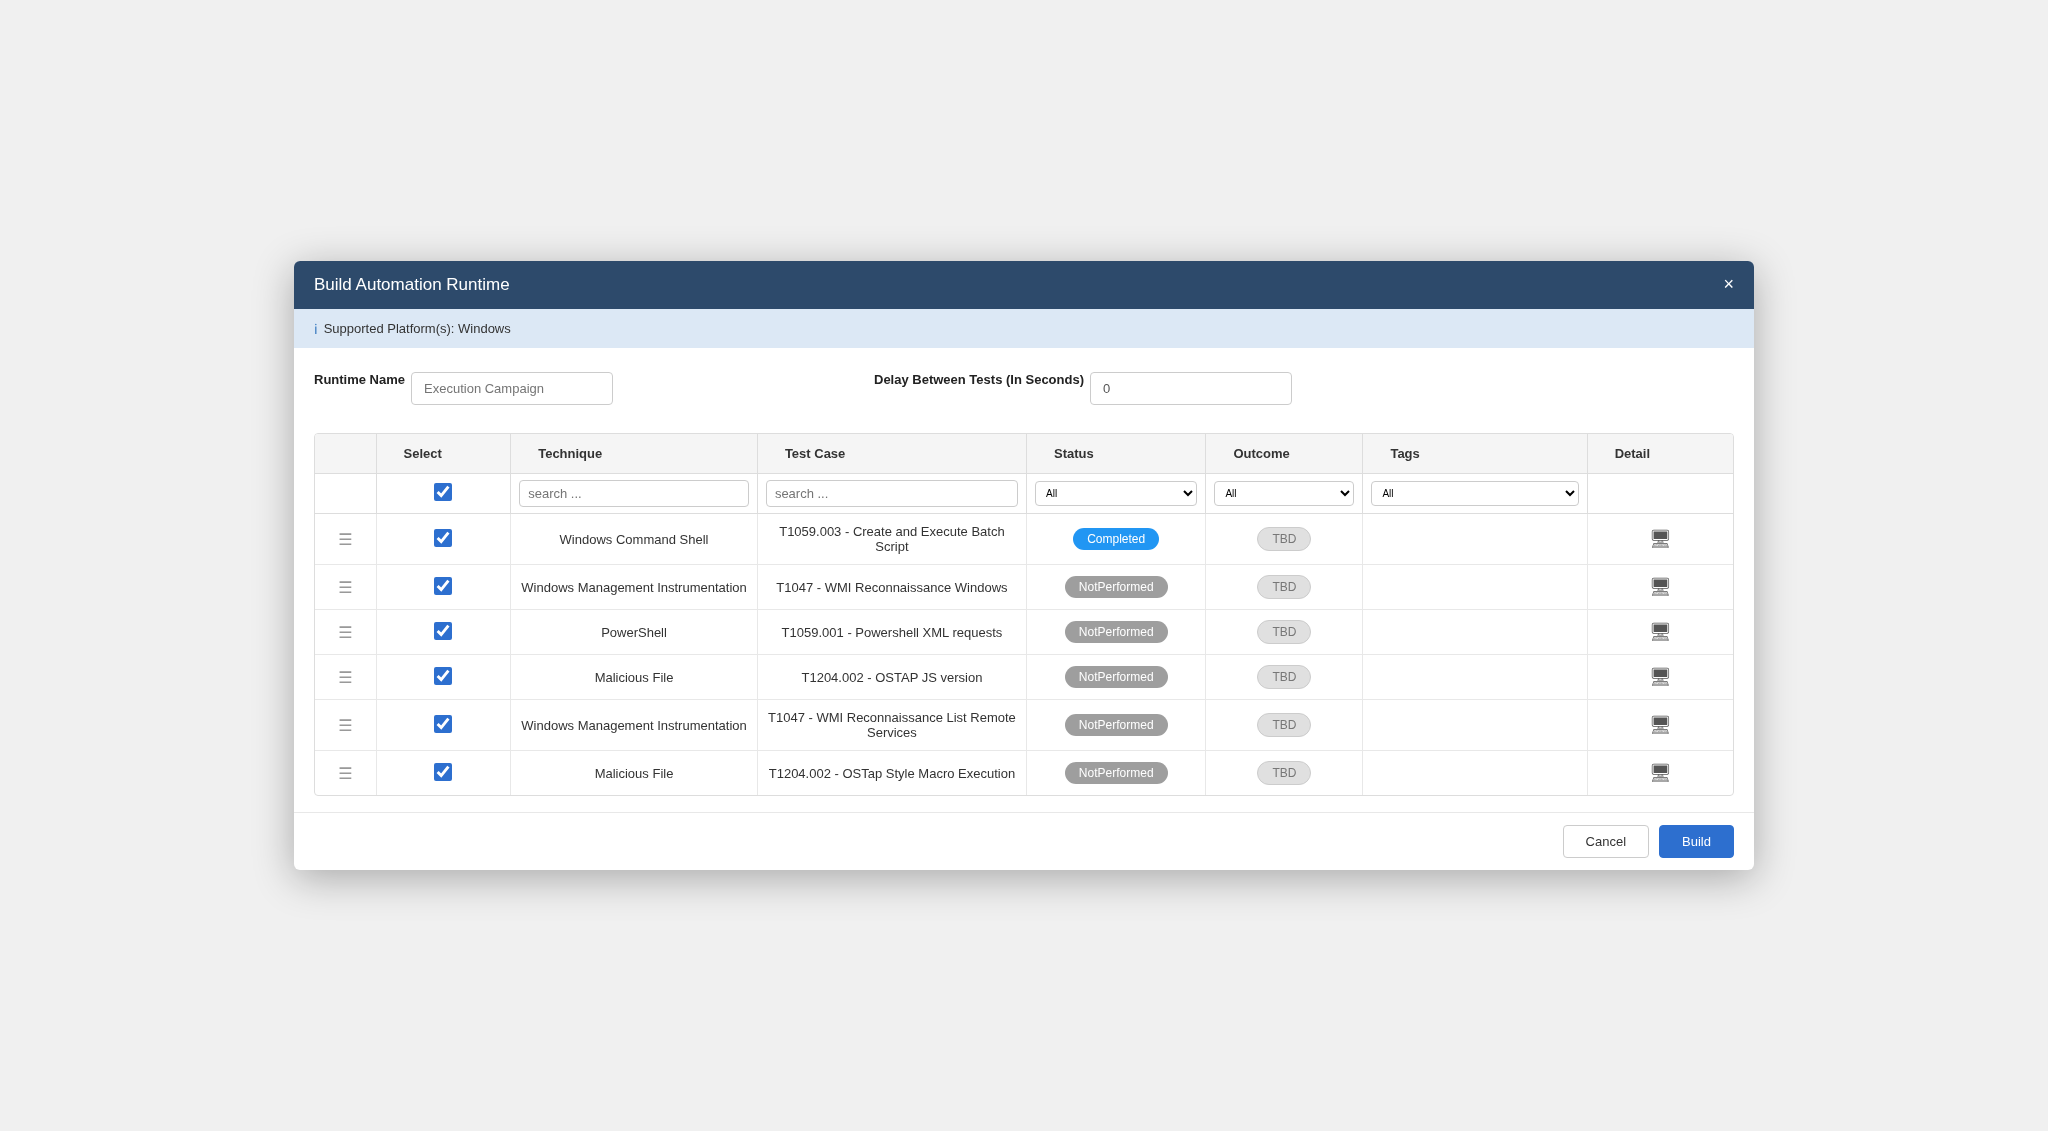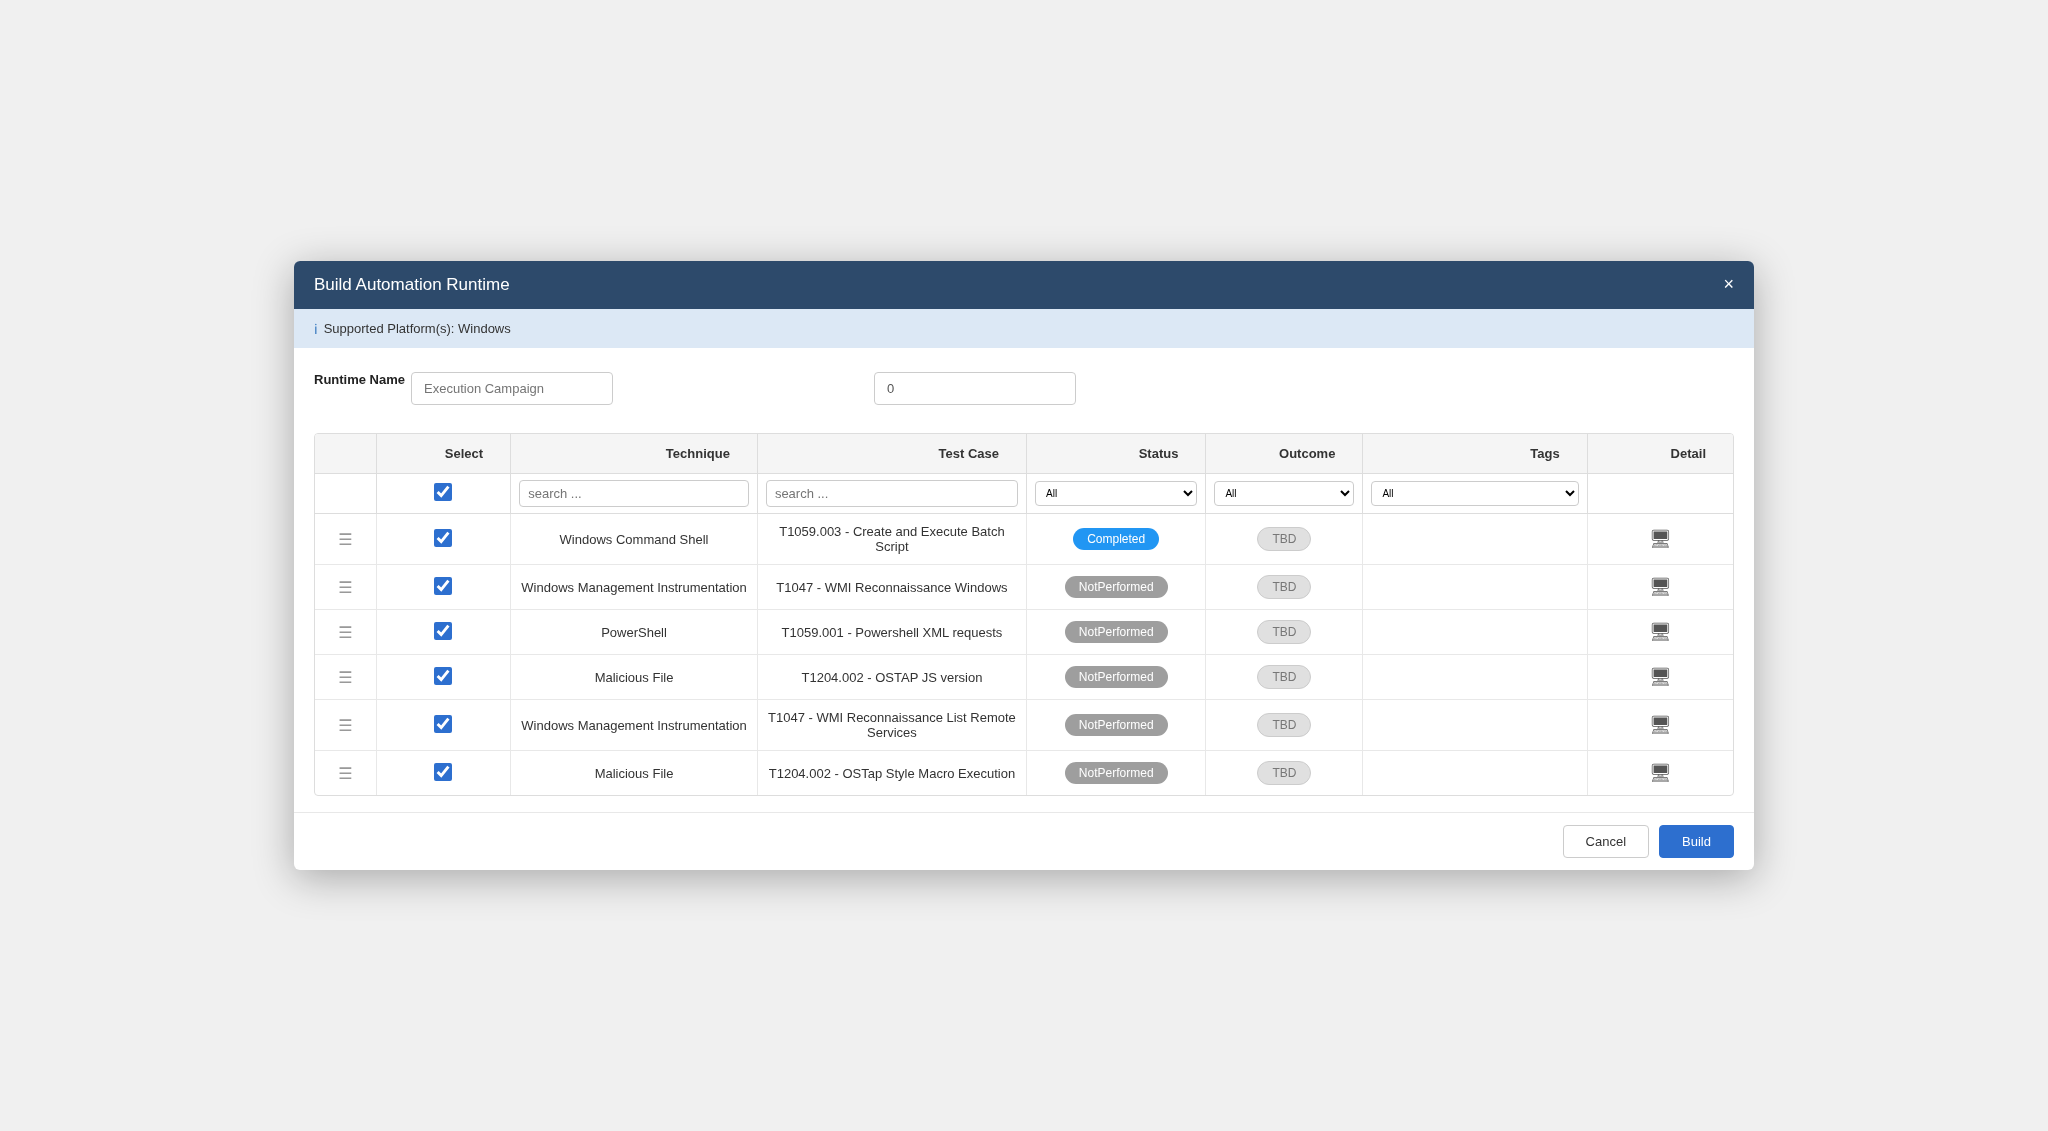--- a/index.html
+++ b/index.html
@@ -91,21 +91,21 @@
     thead tr {
       background: #f5f5f5;
     }
     thead th {
       padding: 12px 27px;
       font-size: 13px;
       font-weight: 600;
       color: #333;
       border-bottom: 1px solid #ddd;
       border-right: 1px solid #ddd;
-      text-align: right;
+      text-align: left;
     }
     thead th:last-child { border-right: none; }
 
     .filter-row td {
       padding: 6px 8px;
       border-bottom: 1px solid #ddd;
       border-right: 1px solid #ddd;
       background: #fff;
     }
     .filter-row td:last-child { border-right: none; }
@@ -230,20 +230,21 @@
   </div>
 
   <div class="modal-body">
 
     <div class="form-row">
       <div class="form-group name">
         <label class="form-label">Runtime Name</label>
         <input class="form-input" type="text" placeholder="Execution Campaign" style="">
       </div>
       <div class="form-group delay">
+        <label class="form-label">Delay Between Tests (In Seconds)</label>
         <input class="form-input" type="text" value="0" style="">
       </div>
     </div>
 
     <div class="table-wrapper">
       <table>
         <thead>
           <tr>
             <th style="width:40px;"></th>
             <th style="width:120px;">Select</th>

